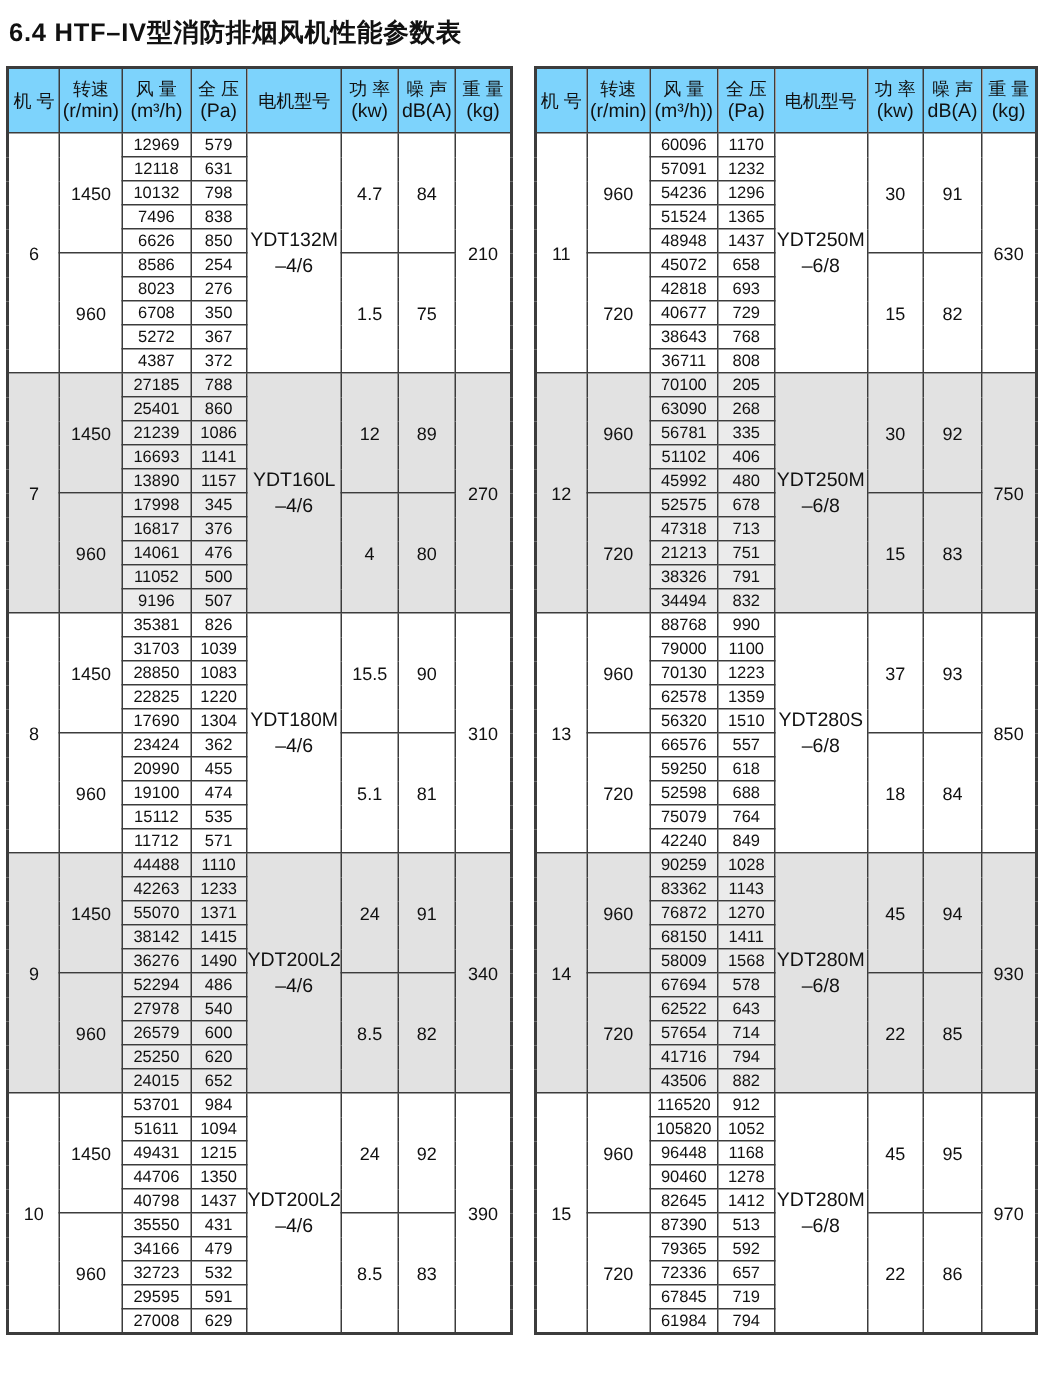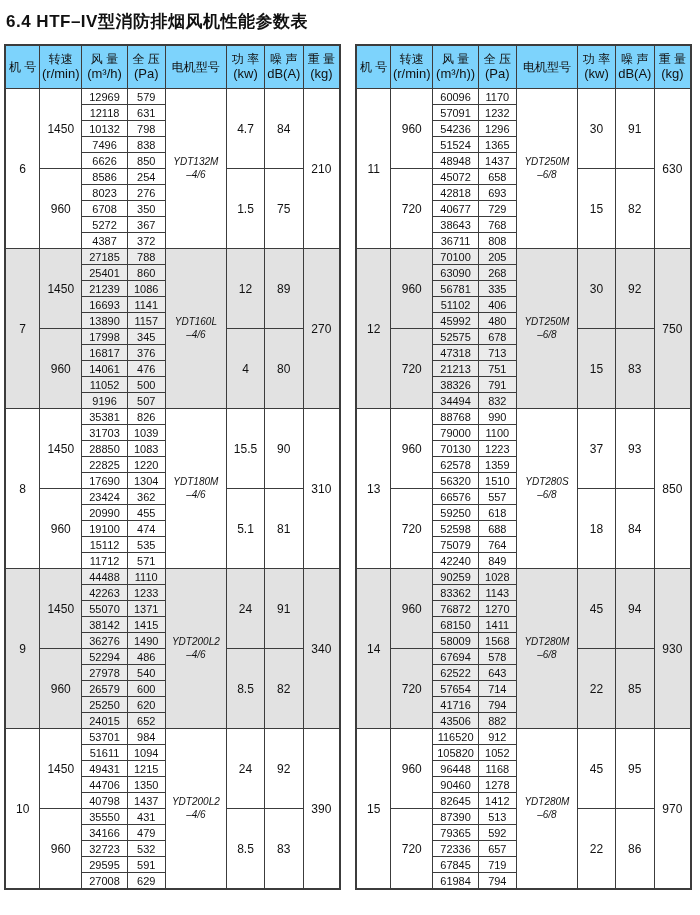--- a/index.html
+++ b/index.html
@@ -39,21 +39,21 @@
   }
   .spec-table th .unit { font-size:13px; }
   .spec-table td {
     font-size:11px;
     height:15px;
     background:#ffffff;
   }
   .spec-table td.machine, .spec-table td.speed,
   .spec-table td.power, .spec-table td.noise,
   .spec-table td.weight { font-size:12px; }
-  .spec-table td.motor { font-size:10px; line-height:1.25;font-style:italic; }
+  .spec-table td.motor { font-size:13px; line-height:1.25; }
   
   .spec-table td.shade { background:#e2e2e2; }
   .spec-table td.shade.databox { background:#ebebeb; }
 </style>
 </head>
 <body>
 
 <div class="page">
   <h1 class="title">6.4  HTF–IV型消防排烟风机性能参数表</h1>
   <div class="tables">

